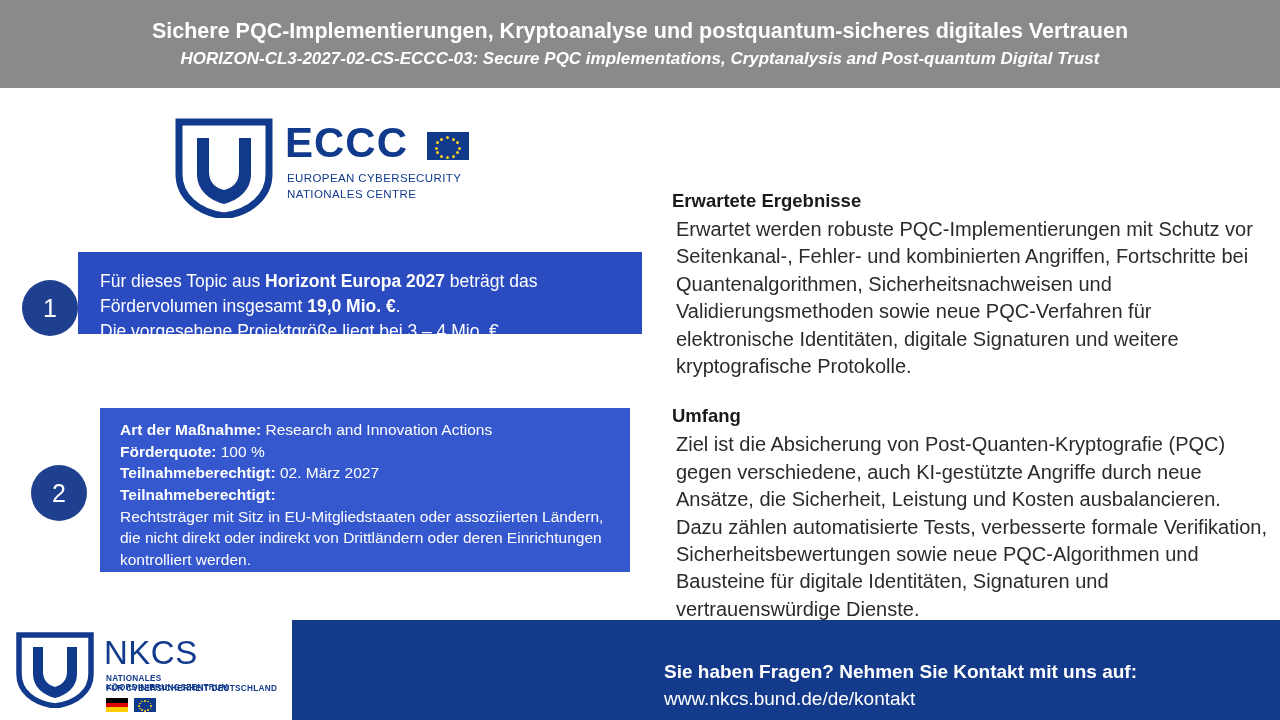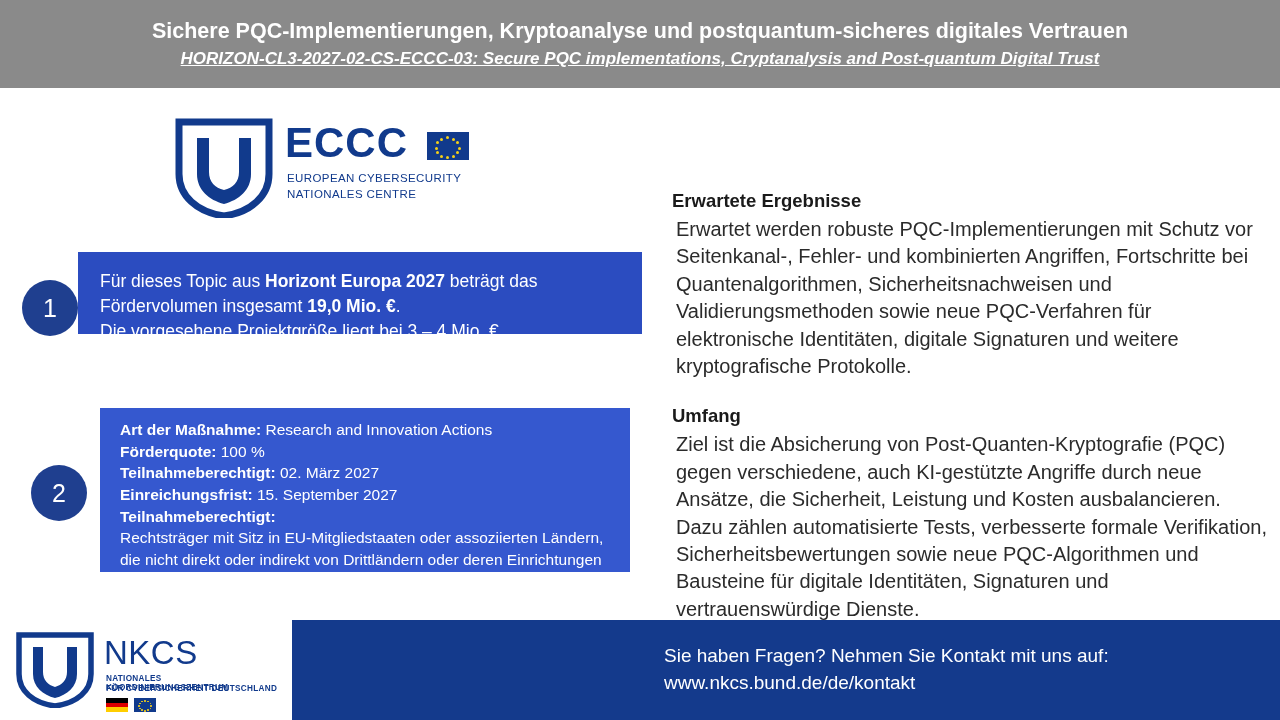--- a/index.html
+++ b/index.html
@@ -38,21 +38,20 @@
     white-space: nowrap;
   }
   .header-subtitle {
     font-size: 17px;
     font-style: italic;
     font-weight: bold;
     line-height: 1.25;
     text-align: center;
     margin-top: 3px;
     white-space: nowrap;
-    text-decoration: underline;
   }
 
   
   .eccc-logo {
     position: absolute;
     left: 175px;
     top: 118px;
     width: 310px;
     height: 100px;
   }
@@ -160,22 +159,23 @@
     position: absolute;
     left: 292px; top: 620px;
     width: 988px; height: 100px;
     background: #143a8c;
     color: #ffffff;
     box-sizing: border-box;
     padding: 24px 0 0 372px;
   }
   .footer-q {
     font-size: 19px;
-    font-weight: normal;
+    font-weight: bold;
     line-height: 1.3;
+    margin-top: 16px;
   }
   .footer-url {
     font-size: 19px;
     line-height: 1.45;
   }
 
   .nkcs-logo {
     position: absolute;
     left: 16px; top: 632px;
     width: 270px; height: 80px;
@@ -261,21 +261,20 @@
     <span>Für dieses Topic aus </span><b>Horizont Europa 2027</b><span> beträgt das Fördervolumen insgesamt </span><b>19,0 Mio. €</b><span>.</span>
   </div>
   <div>Die vorgesehene Projektgröße liegt bei 3 – 4 Mio. €.</div>
 </div>
 
 <div class="badge" id="badge-2">2</div>
 <div class="box2">
   <div><b>Art der Maßnahme:</b><span> Research and Innovation Actions</span></div>
   <div><b>Förderquote:</b><span> 100 %</span></div>
   <div><b>Teilnahmeberechtigt:</b><span> 02. März 2027</span></div>
-  <div><b>Einreichungsfrist:</b><span> 15. September 2027</span></div>
   <div><b>Teilnahmeberechtigt:</b></div>
   <div>Rechtsträger mit Sitz in EU-Mitgliedstaaten oder assoziierten Ländern, die nicht direkt oder indirekt von Drittländern oder deren Einrichtungen kontrolliert werden.</div>
 </div>
 
 <div class="right-col">
   <div class="rc-head">Erwartete Ergebnisse</div>
   <p class="rc-body">Erwartet werden robuste PQC-Implementierungen mit Schutz vor Seitenkanal-, Fehler- und kombinierten Angriffen, Fortschritte bei Quantenalgorithmen, Sicherheitsnachweisen und Validierungsmethoden sowie neue PQC-Verfahren für elektronische Identitäten, digitale Signaturen und weitere kryptografische Protokolle.</p>
   <div class="rc-gap"></div>
   <div class="rc-head">Umfang</div>
   <p class="rc-body">Ziel ist die Absicherung von Post-Quanten-Kryptografie (PQC) gegen verschiedene, auch KI-gestützte Angriffe durch neue Ansätze, die Sicherheit, Leistung und Kosten ausbalancieren. Dazu zählen automatisierte Tests, verbesserte formale Verifikation, Sicherheitsbewertungen sowie neue PQC-Algorithmen und Bausteine für digitale Identitäten, Signaturen und vertrauenswürdige Dienste.</p>

